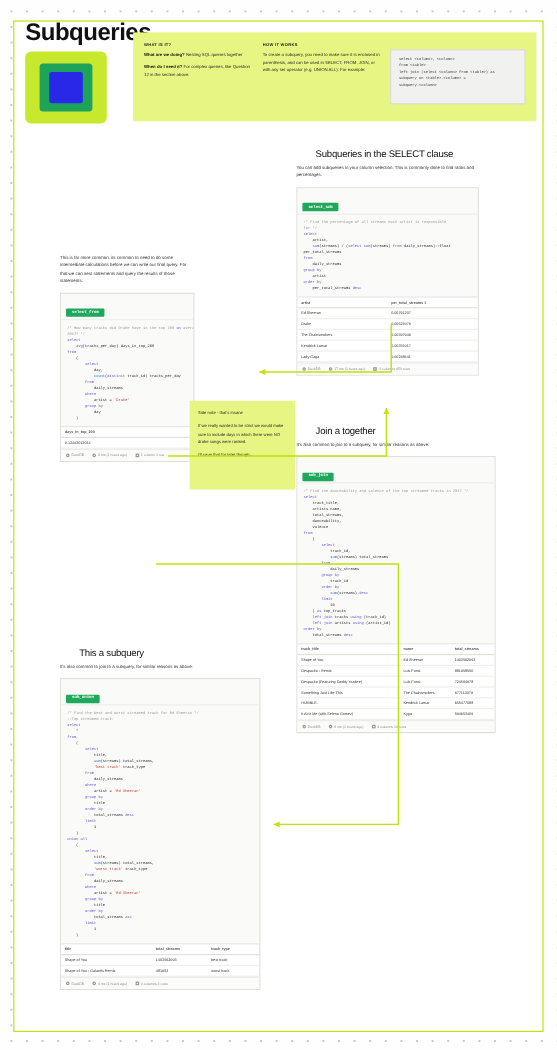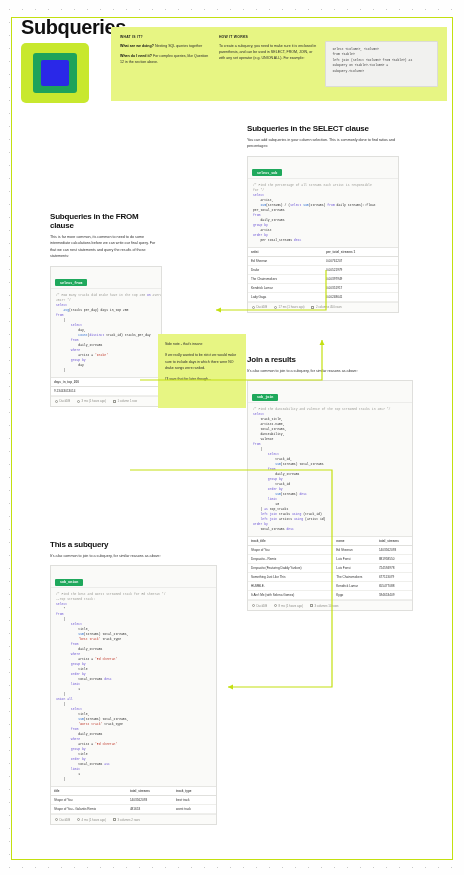--- a/index.html
+++ b/index.html
@@ -61,21 +61,21 @@
   #banner-code {
     width:117px; background:#f1f1ef; border:0.5px solid #dcdcd6;
     padding:5px 6px; border-radius:1px;
     font-family:"Liberation Mono", monospace; font-size:3.1px;
     color:#3c3c3c; line-height:1.75; white-space:pre; overflow:hidden;
     align-self:center; height:46px;
   }
 
   
   .section { position:absolute; }
-  .sec-title { font-size:8px; font-weight:bold; color:#111; margin:0 0 4px 0; letter-spacing:-0.2px; }
+  .sec-title { font-size:8px; font-weight:normal; color:#111; margin:0 0 4px 16px; letter-spacing:-0.2px; }
   .sec-sub { font-size:3.7px; color:#333; line-height:1.75; margin:0 0 6px 0; }
 
   
   .cell { border:0.5px solid #dfdfdc; background:#fafaf8; }
   .cell-tabs { background:#fafaf8; padding:3px 4px 0 4px; border-bottom:0.5px solid #ececea; }
   .cell-tab {
     display:inline-block; background:#1fa85c; color:#fff;
     font-family:"Liberation Mono", monospace; font-size:3.4px;
     padding:1.5px 5px; border-radius:1px; font-weight:bold;
   }
@@ -210,21 +210,20 @@
         <span class="foot-i">
             <i class="sq-ic"></i>
             <span>2 columns   450 rows</span>
           </span>
       </div>
     </div>
   </div>
 </div>
 
 <div class="section" style="left:50px; top:212px; width:112px;">
-  <h2 class="sec-title">Subqueries in the FROM clause</h2>
   <p class="sec-sub">This is far more common, its common to need to do some intermediate calculations before we can write our final query. For that we can nest statements and query the results of those statements:</p>
   <div class="cell">
     <div class="cell-tabs">
       <span class="cell-tab">select_from</span>
     </div>
     <div class="code"><span class="cmt">/* How many tracks did Drake have in the top 200 <span class="kw">on</span> average in
 2017? */</span>
 <span class="kw">select</span>
     <span class="fn">avg</span>(tracks_per_day) days_in_top_200
 <span class="kw">from</span>
@@ -264,21 +263,21 @@
   </div>
 </div>
 
 <div id="sticky">
   <p class="sticky-p">Side note - that's insane</p>
   <p class="sticky-p">If we really wanted to be strict we would make sure to include days in which there were NO drake songs were ranked.</p>
   <p class="sticky-p">I'll save that for later though...</p>
 </div>
 
 <div class="section" style="left:247px; top:355px; width:166px;">
-  <h2 class="sec-title">Join a results</h2>
+  <h2 class="sec-title">Join a together</h2>
   <p class="sec-sub">It's also common to join to a subquery, for similar reasons as above:</p>
   <div class="cell">
     <div class="cell-tabs">
       <span class="cell-tab">sub_join</span>
     </div>
     <div class="code"><span class="cmt">/* Find the danceability and valence of the top streamed tracks in 2017 */</span>
 <span class="kw">select</span>
     track_title,
     artists.name,
     total_streams,

